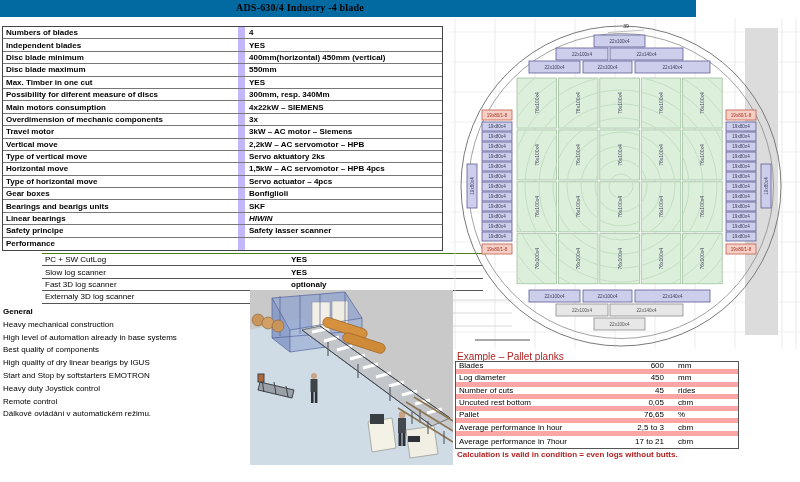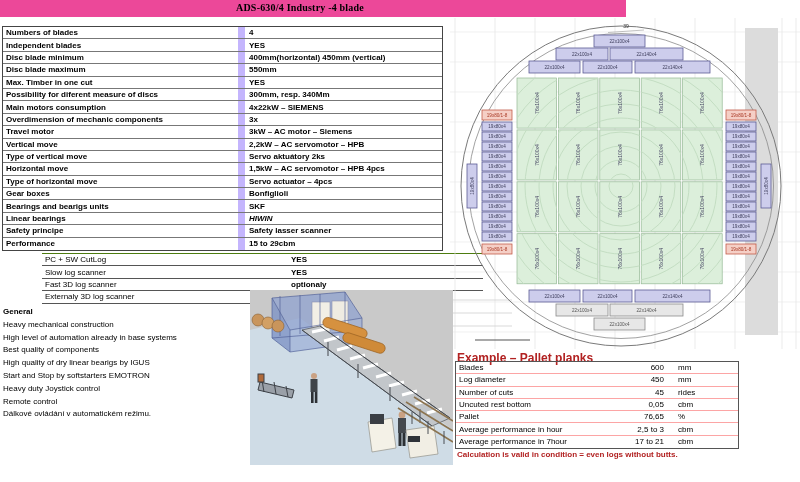--- a/index.html
+++ b/index.html
@@ -1,19 +1,19 @@
 <!DOCTYPE html>
 <html><head>
 <meta charset="utf-8">
 <style>
   html,body{margin:0;padding:0;background:#fff;}
   #page{position:relative;width:800px;height:482px;background:#fff;overflow:hidden;
         font-family:"Liberation Sans",sans-serif;color:#000;}
   
-  #title-bar{position:absolute;left:0;top:0;width:626px;height:17px;background:#ec4899;}
+  #title-bar{position:absolute;left:0;top:0;width:696px;height:17px;background:#0369a1;}
   #title-bar span{position:absolute;left:88px;top:2px;width:424px;text-align:center;
         font-family:"Liberation Serif",serif;font-weight:bold;font-size:10px;letter-spacing:.2px;}
   
   .tbl{position:absolute;box-sizing:border-box;}
   #spec-table{left:2px;top:26px;width:441px;border:1.5px solid #444;}
   .srow{display:flex;height:12.4px;border-bottom:1px solid #777;box-sizing:border-box;}
   .srow:last-child{border-bottom:none;}
   .srow .lab{flex:0 0 242px;border-right:7px solid #c4b5fd;padding-left:3px;display:flex;align-items:center;
         font-size:8px;font-weight:bold;box-sizing:border-box;}
   .srow .val{flex:1;padding-left:4px;display:flex;align-items:center;font-size:8px;font-weight:bold;}
@@ -22,23 +22,23 @@
   #options-table{left:6px;top:253px;width:441px;border-top:1px solid #4d7c0f;margin-left:36px;}
   .orow{display:flex;height:12.4px;border-bottom:1px solid #555;box-sizing:border-box;}
   .orow .lab{flex:0 0 242px;padding-left:3px;display:flex;align-items:center;font-size:8px;}
   .orow .val{flex:1;padding-left:4px;display:flex;align-items:center;font-size:8px;font-weight:bold;}
   .orow.half{border-bottom:none;}
   .orow.half .lab{border-bottom:1px solid #555;}
   
   #general{position:absolute;left:3px;top:306px;width:245px;font-size:8px;line-height:12.8px;}
   #general .hd{font-weight:bold;}
   
-  #example-heading{position:absolute;left:457px;top:351px;font-size:12px;font-weight:bold;color:#B22222;}
+  #example-heading{position:absolute;left:457px;top:351px;font-size:10px;font-weight:normal;color:#B22222;}
   #example-table{left:455px;top:361px;width:284px;border:1.5px solid #555;}
-  .erow{display:flex;height:12.3px;border-bottom:1px solid #fca5a5;box-sizing:border-box;}
+  .erow{display:flex;height:12.3px;border-bottom:5px solid #fca5a5;box-sizing:border-box;}
   .erow:last-child{border-bottom:none;}
   .erow .lab{flex:1;padding-left:3px;display:flex;align-items:center;font-size:8px;}
   .erow .num{flex:0 0 52px;justify-content:flex-end;padding-right:4px;display:flex;align-items:center;font-size:8px;}
   .erow .unit{flex:0 0 60px;padding-left:10px;display:flex;align-items:center;font-size:8px;}
   #example-note{position:absolute;left:457px;top:450px;font-size:8px;font-weight:bold;color:#B22222;}
   
   #diagram{position:absolute;left:450px;top:18px;width:350px;height:331px;}
   #machine{position:absolute;left:250px;top:290px;width:203px;height:175px;}
 </style>
 </head>
@@ -114,21 +114,20 @@
       <div class="srow">
         <div class="lab">Linear bearings</div>
         <div class="val italic">HIWIN</div>
       </div>
       <div class="srow">
         <div class="lab">Safety principe</div>
         <div class="val">Safety lasser scanner</div>
       </div>
       <div class="srow">
         <div class="lab">Performance</div>
-        <div class="val">15 to 29cbm</div>
       </div>
     </div>
 
   <div id="options-table" class="tbl">
       <div class="orow">
         <div class="lab">PC + SW CutLog</div>
         <div class="val">YES</div>
       </div>
       <div class="orow">
         <div class="lab">Slow log scanner</div>

